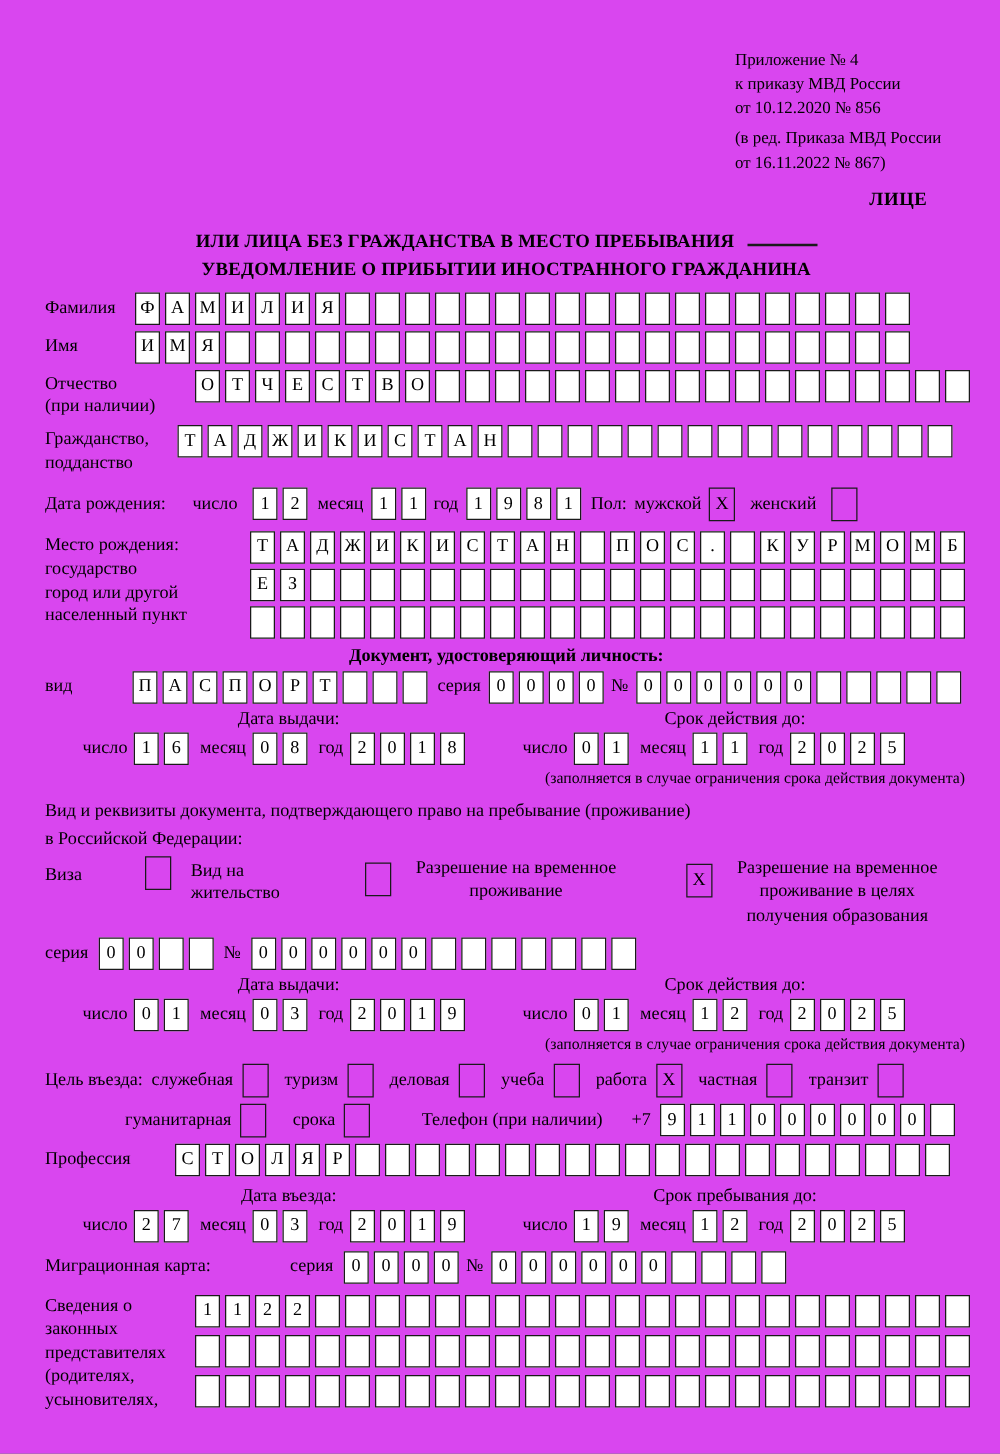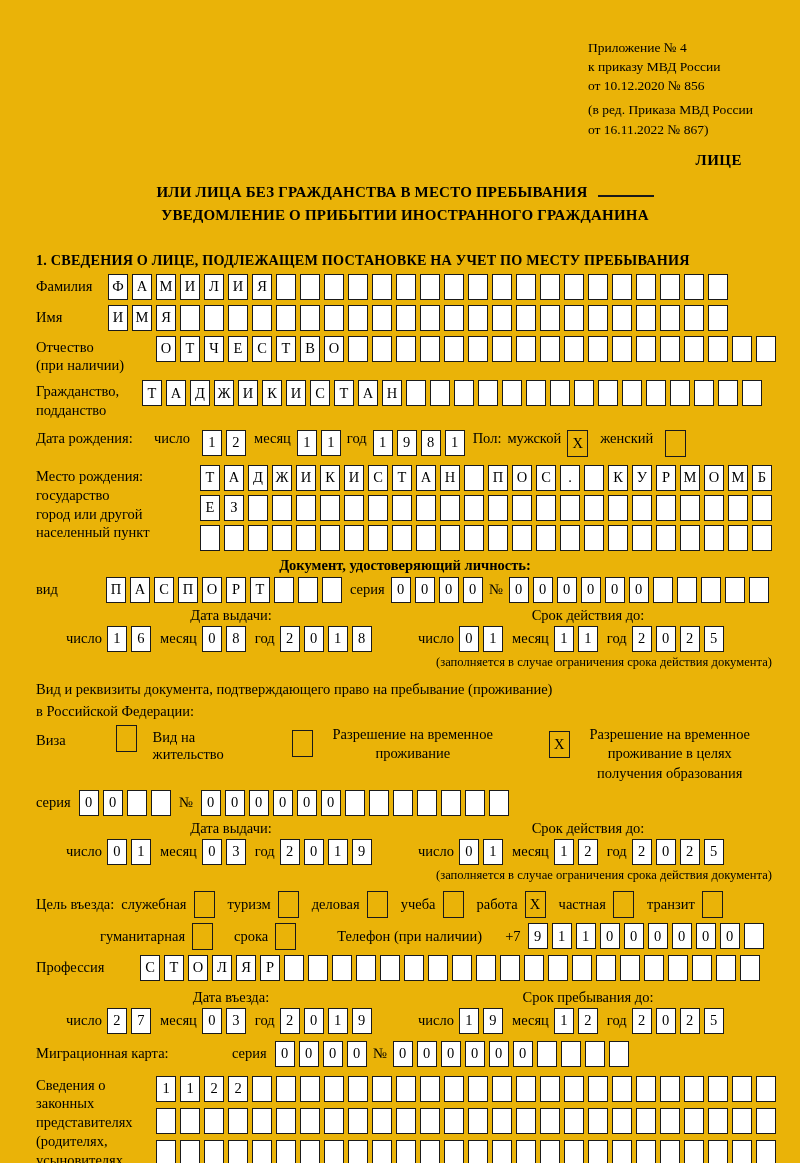--- a/index.html
+++ b/index.html
@@ -1,17 +1,17 @@
 <!DOCTYPE html>
 <html><head>
 <meta charset="utf-8">
 <style>
   html,body{margin:0;padding:0;background:#888;}
   .page{
-    width:800px;height:1163px;margin:0 auto;background:#eab308;color:#000;
+    width:800px;height:1163px;margin:0 auto;background:#d946ef;color:#000;
     font-family:"Liberation Serif","DejaVu Serif",serif;font-size:14.5px;
     box-sizing:border-box;padding:38px 26px 0 36px;overflow:hidden;position:relative;
   }
   .annex{margin-left:552px;font-size:13.5px;line-height:1.42;}
   .annex .amendment{margin-top:5px;}
   .form-marker{text-align:right;font-weight:bold;font-size:15px;margin:13px 32px 0 0;letter-spacing:.5px;}
   .title{text-align:center;font-weight:bold;font-size:15px;line-height:1.55;margin-top:12px;letter-spacing:.2px;}
   .blank{display:inline-block;width:56px;border-bottom:2px solid #1a1a1a;height:.95em;margin-left:10px;}
   .sect{font-weight:bold;font-size:14.2px;margin-top:24px;letter-spacing:.2px;white-space:nowrap;}
 
@@ -61,21 +61,20 @@
     </div>
   </div>
 
   <div class="form-marker">ЛИЦЕ</div>
 
   <div class="title">
     <div><span>ИЛИ ЛИЦА БЕЗ ГРАЖДАНСТВА В МЕСТО ПРЕБЫВАНИЯ</span><span class="blank"></span></div>
     <div>УВЕДОМЛЕНИЕ О ПРИБЫТИИ ИНОСТРАННОГО ГРАЖДАНИНА</div>
   </div>
 
-  <div class="sect">1. СВЕДЕНИЯ О ЛИЦЕ, ПОДЛЕЖАЩЕМ ПОСТАНОВКЕ НА УЧЕТ ПО МЕСТУ ПРЕБЫВАНИЯ</div>
 
   <div class="frow mt12">
     <span class="flabel w72">Фамилия</span>
     <span class="cellrow">
         <span class="cell">Ф</span>
         <span class="cell">А</span>
         <span class="cell">М</span>
         <span class="cell">И</span>
         <span class="cell">Л</span>
         <span class="cell">И</span>
@@ -197,21 +196,21 @@
         <span class="cell"></span>
         <span class="cell"></span>
         <span class="cell"></span>
         <span class="cell"></span>
         <span class="cell"></span>
         <span class="cell"></span>
         <span class="cell"></span>
       </span>
   </div>
 
-  <div class="frow mt10" style="">
+  <div class="frow mt10" style="align-items:center;">
     <span class="flabel" style="width:118px;padding-top:0;">Дата рождения:</span>
     <span>число</span>
       <span class="gap12"></span>
     <span class="cellrow">
         <span class="cell">1</span>
         <span class="cell">2</span>
       </span>
       <span class="gap8"></span>
     <span>месяц</span>
       <span class="gap6"></span>

